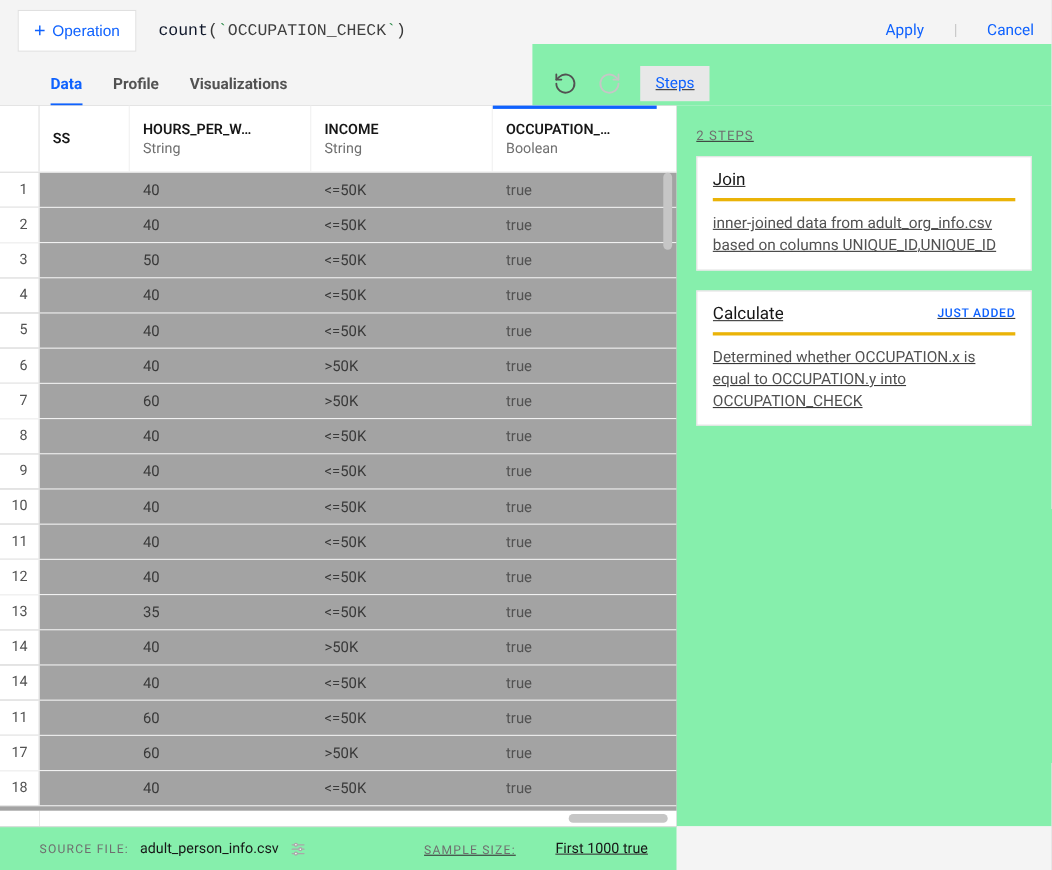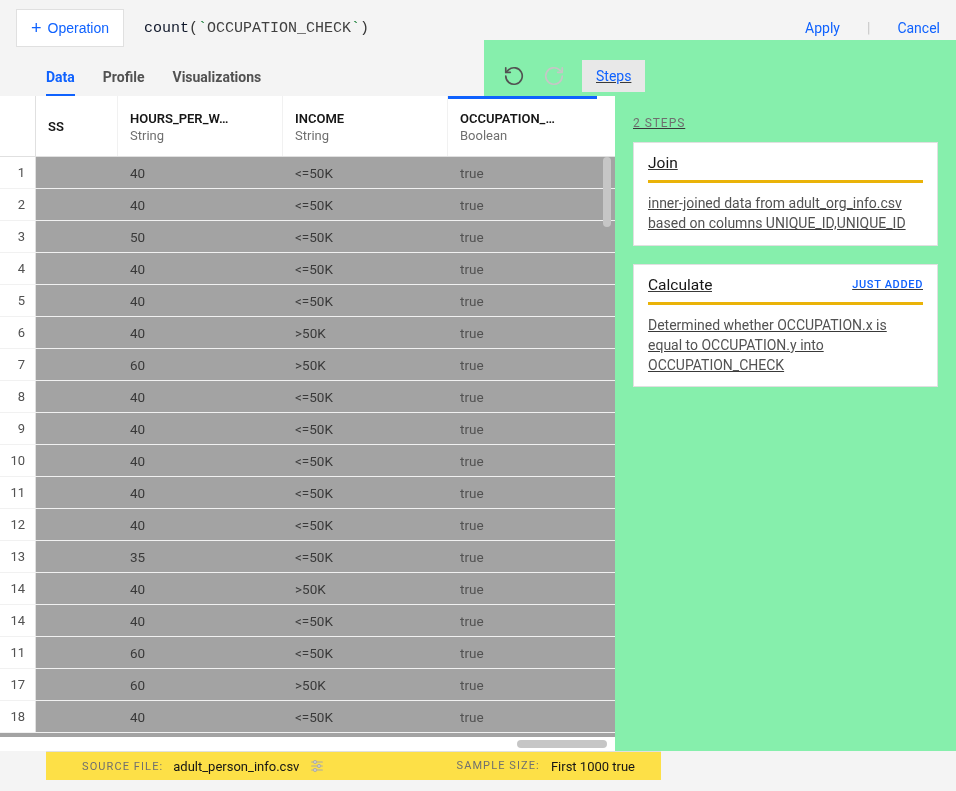--- a/index.html
+++ b/index.html
@@ -285,43 +285,42 @@
   .badge-just {
     font-size: 11px;
     letter-spacing: 0.06em;
     color: #0f62fe;
     font-weight: 500;
     text-align: right;
   }
 
   
   .footer {
-    height: 29px;
-    background: #fde047;
+    height: 40px;
+    background: #86efac;
     border-top: 1px solid #e0e0e0;
     display: flex;
     align-items: center;
     padding: 0 16px 0 36px;
     width: 615px;
     font-size: 13px;
-    margin-left: 46px;
   }
   .footer .lbl {
     font-size: 11px;
     letter-spacing: 0.1em;
     color: #6f6f6f;
     margin-right: 10px;
   }
   .footer .val { color: #161616; margin-right: 10px; }
   .footer .sliders-icon {
     color: #a8a8a8;
     margin-right: auto;
     cursor: pointer;
   }
-  .footer .sample { display: flex; align-items: flex-start; gap: 1px; }
+  .footer .sample { display: flex; align-items: flex-end; gap: 26px; text-decoration: underline; }
 
   svg { display: block; }
 </style>
 </head>
 <body>
 
 <div class="topbar">
   <button class="op-btn">
     <span class="plus">+</span>
     <span>Operation</span>

